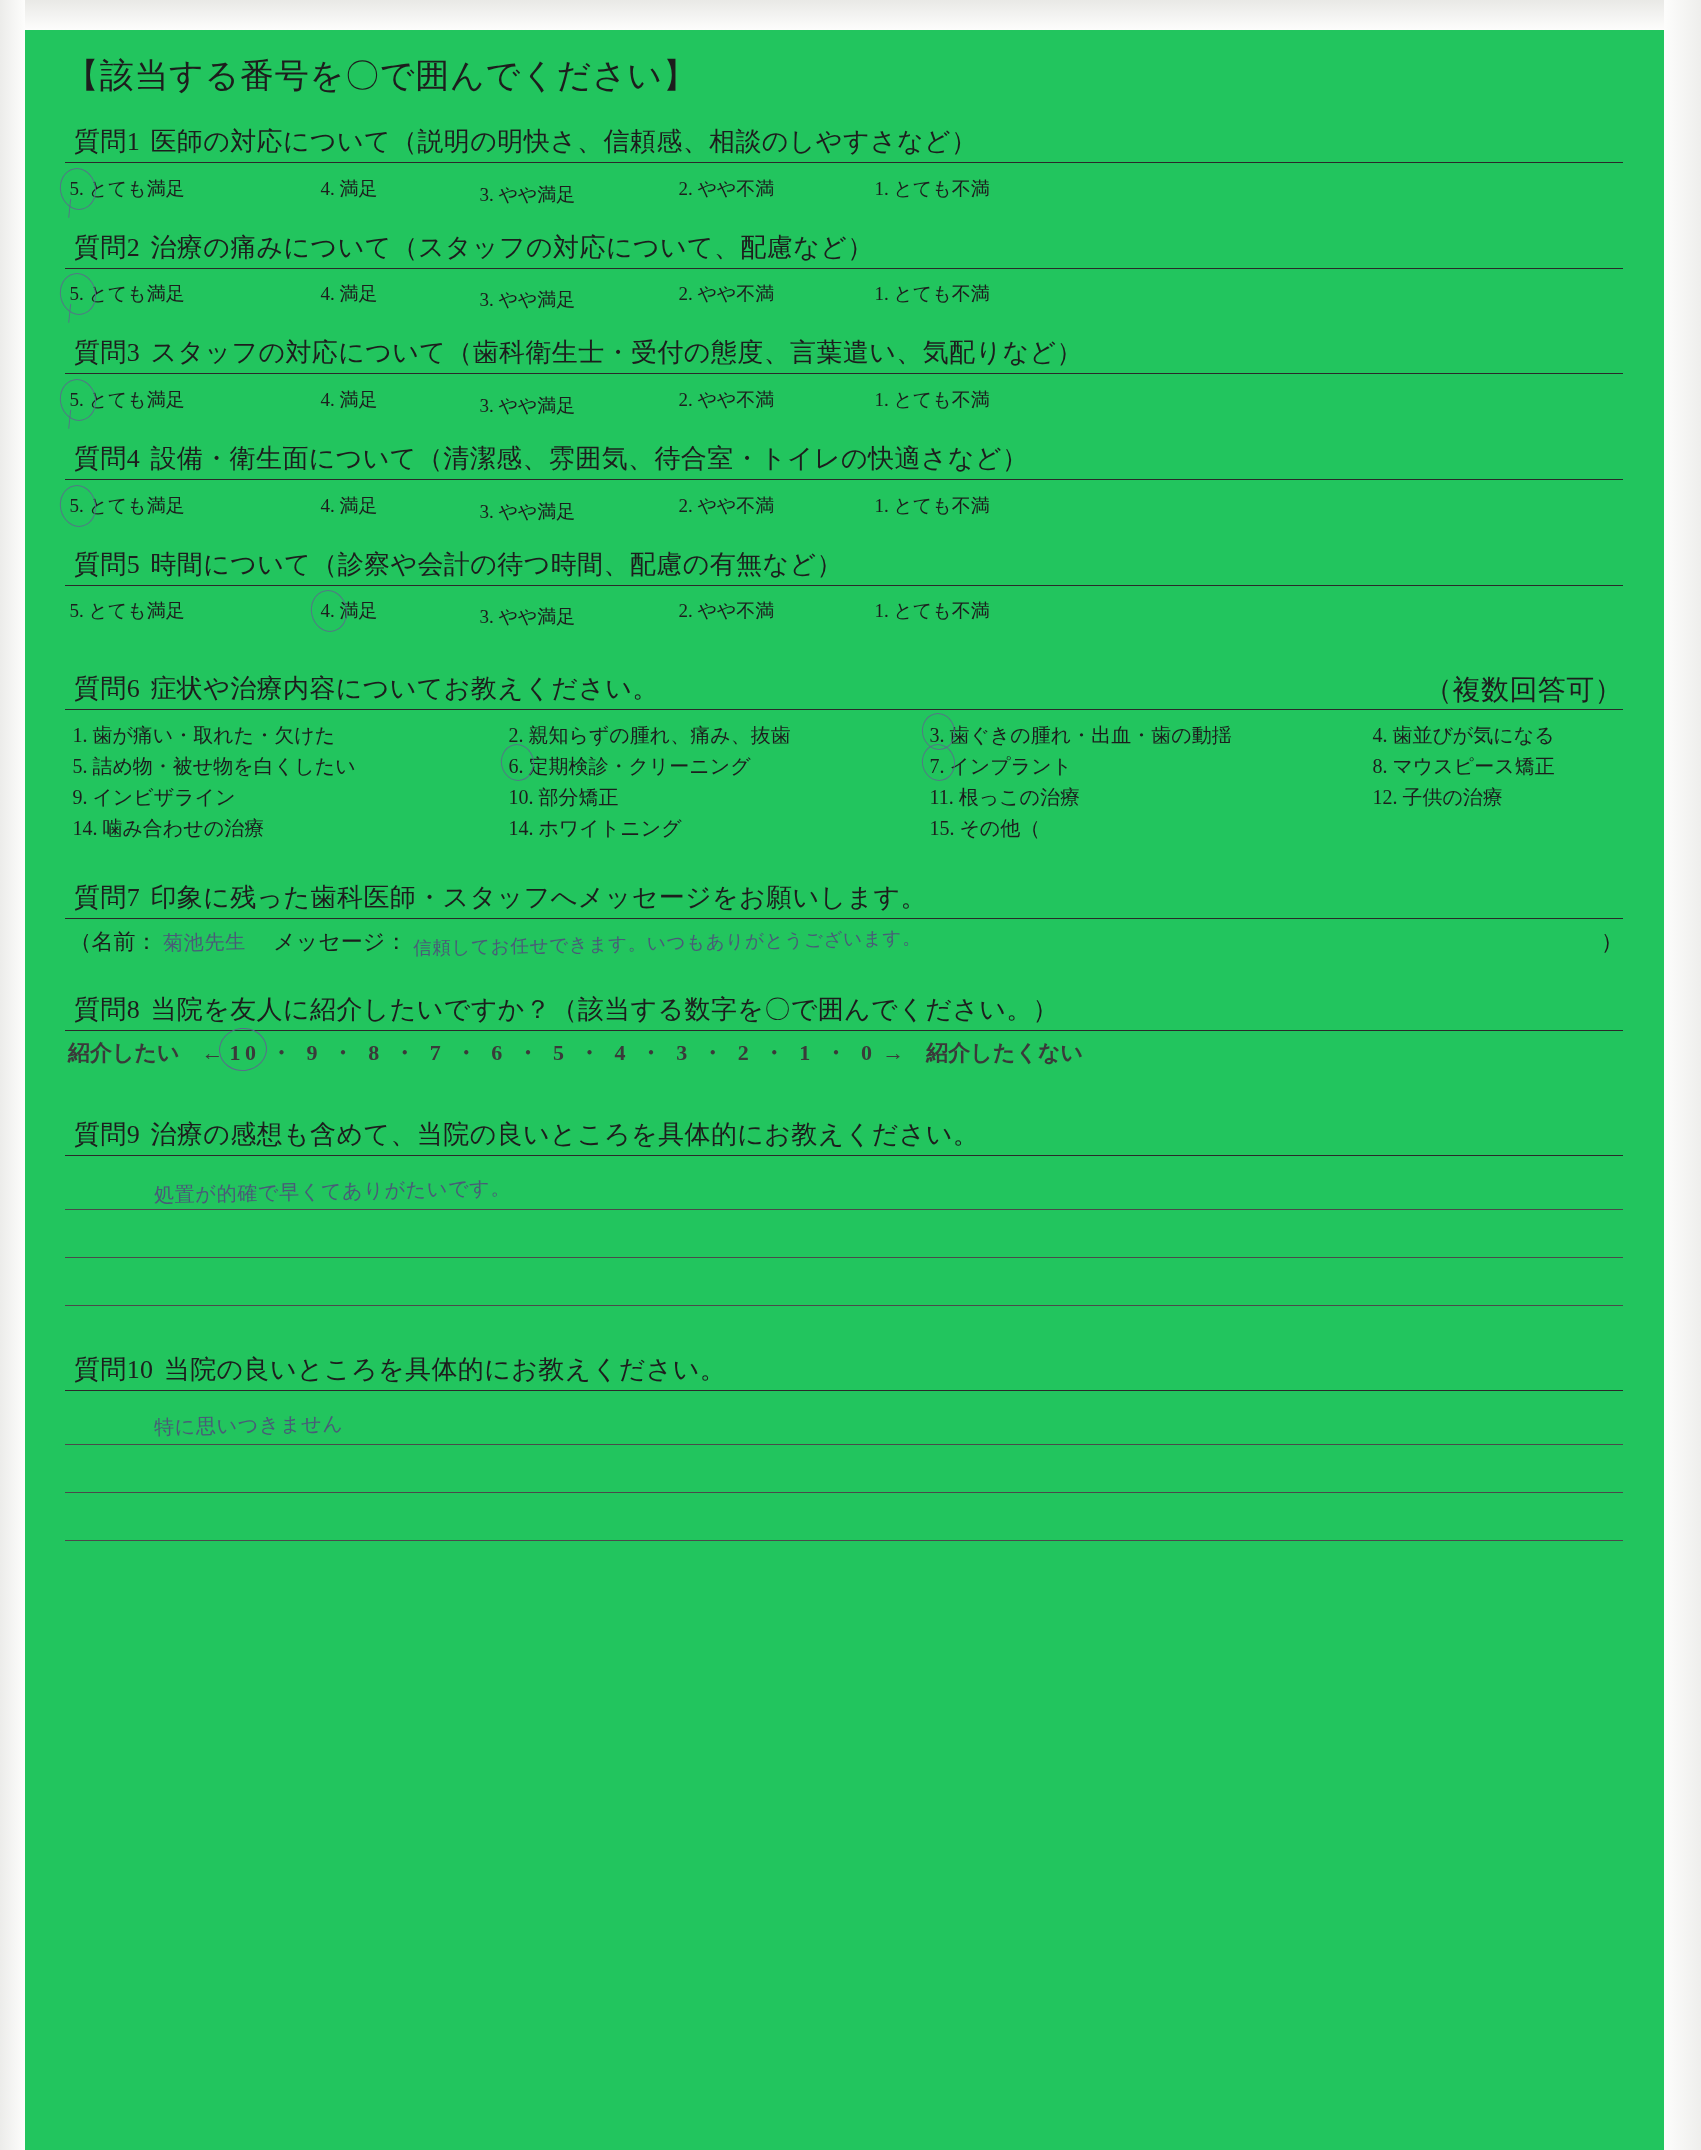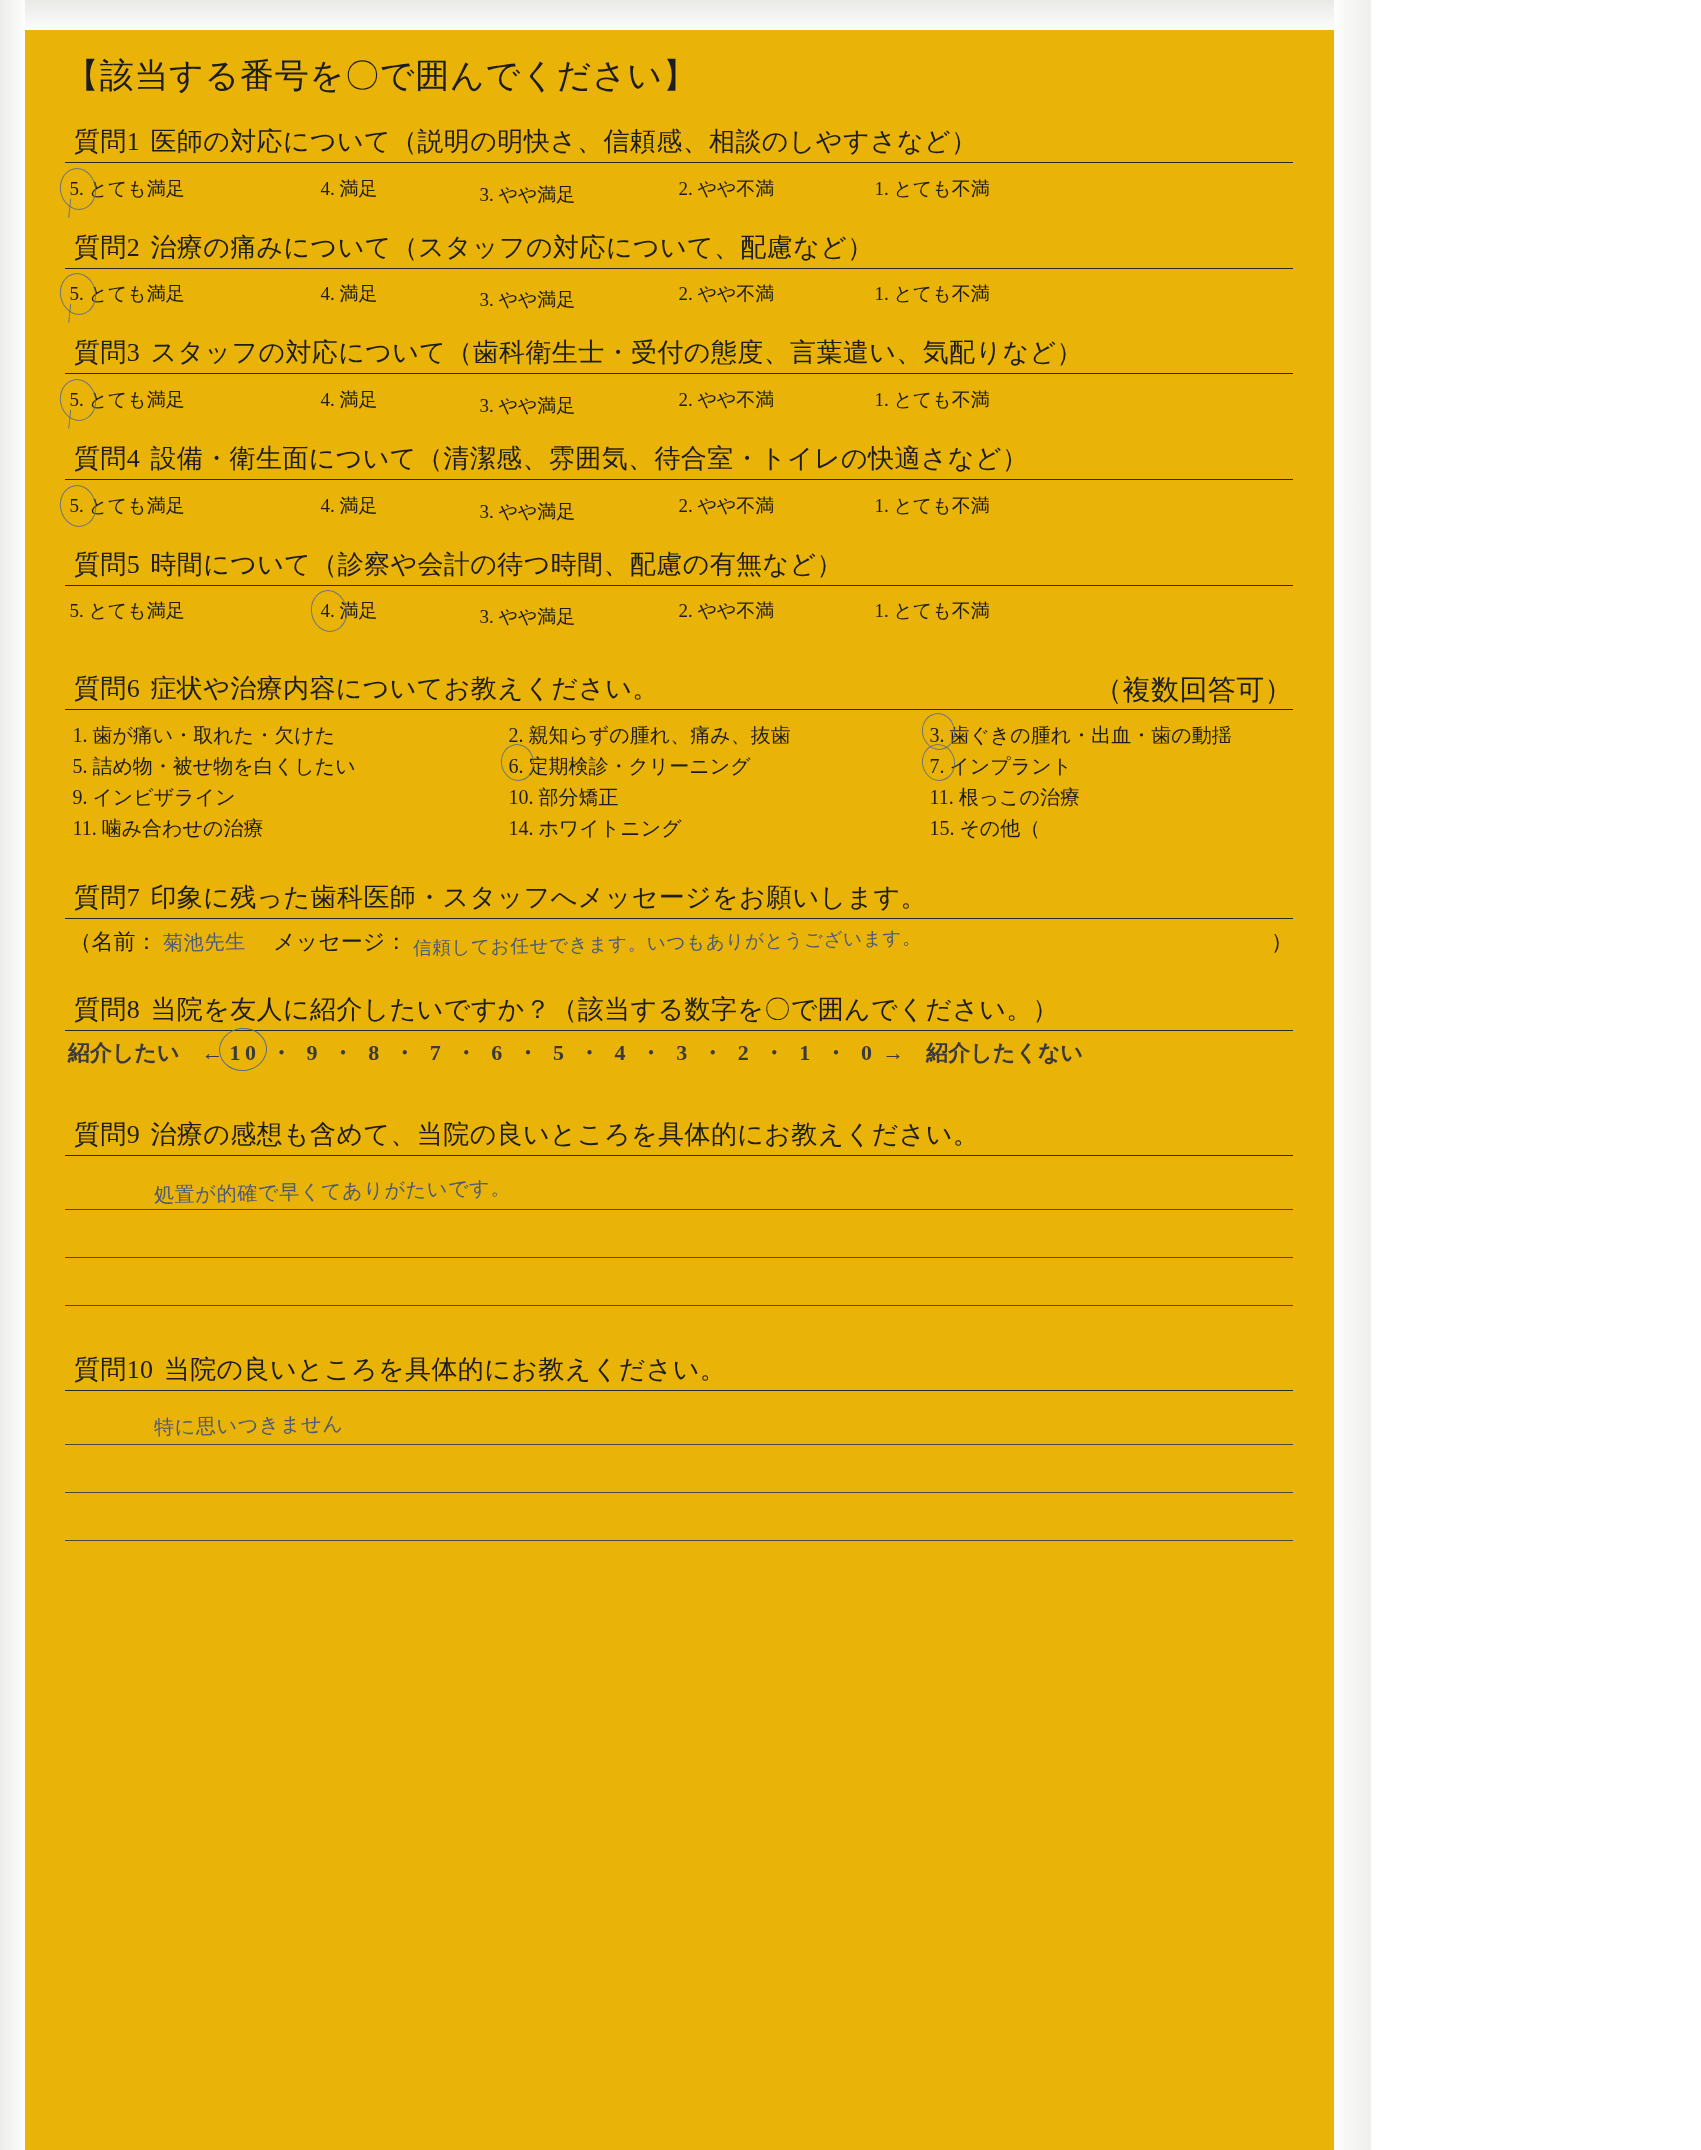--- a/index.html
+++ b/index.html
@@ -6,23 +6,23 @@
     margin: 0;
     padding: 0;
     background: #ffffff;
   }
   body {
     font-family: "Liberation Serif", "DejaVu Serif", serif;
     color: #1d1d1d;
   }
   .page {
     position: relative;
-    width: 1371px;
+    width: 1701px;
     height: 2151px;
-    background: #eab308;
+    background: #22c55e;
     box-sizing: border-box;
     overflow: hidden;
   }
   
   .scan-shade-top {
     position: absolute;
     top: 0; left: 0; right: 0;
     height: 29.5px;
     background: linear-gradient(to bottom, #e9e9e6 0%, #fdfdfc 100%);
     pointer-events: none;
@@ -287,21 +287,21 @@
         <div class="q6-item"><span>5. 詰め物・被せ物を白くしたい</span></div>
         <div class="q6-item"><span class="circle-mark"></span><span>6. 定期検診・クリーニング</span></div>
         <div class="q6-item"><span class="circle-mark"></span><span>7. インプラント</span></div>
         <div class="q6-item"><span>8. マウスピース矯正</span></div>
 
         <div class="q6-item"><span>9. インビザライン</span></div>
         <div class="q6-item"><span>10. 部分矯正</span></div>
         <div class="q6-item"><span>11. 根っこの治療</span></div>
         <div class="q6-item"><span>12. 子供の治療</span></div>
 
-        <div class="q6-item"><span>11. 噛み合わせの治療</span></div>
+        <div class="q6-item"><span>14. 噛み合わせの治療</span></div>
         <div class="q6-item"><span>14. ホワイトニング</span></div>
         <div class="q6-item q6-other-paren">
           <span>15. その他（</span>
           
         </div>
         <div></div>
       </div>
     </div>
 
     <div class="spacer-sm"></div>

